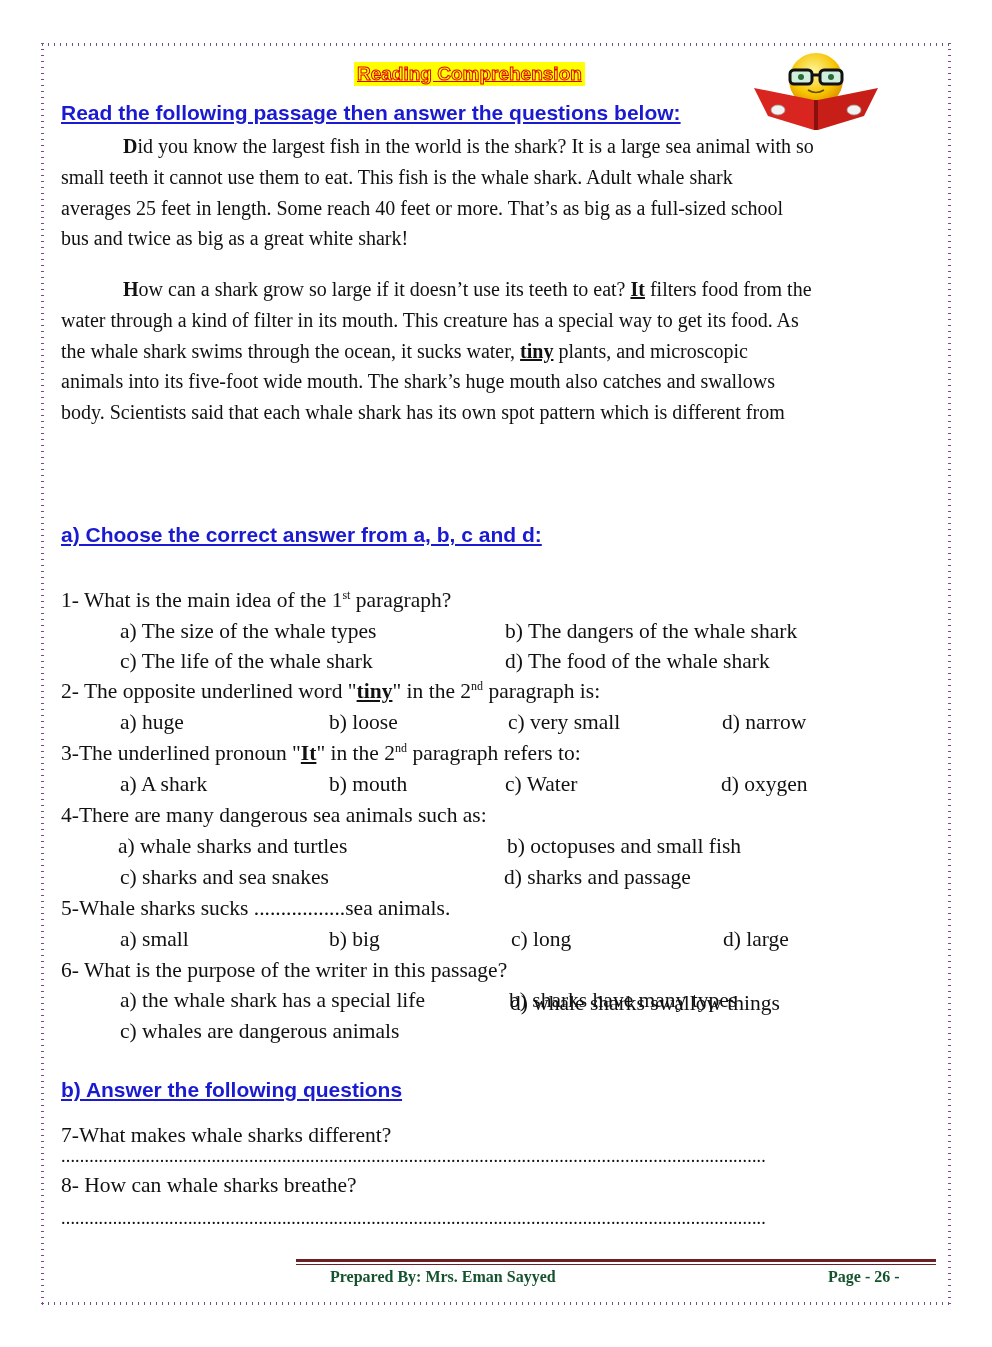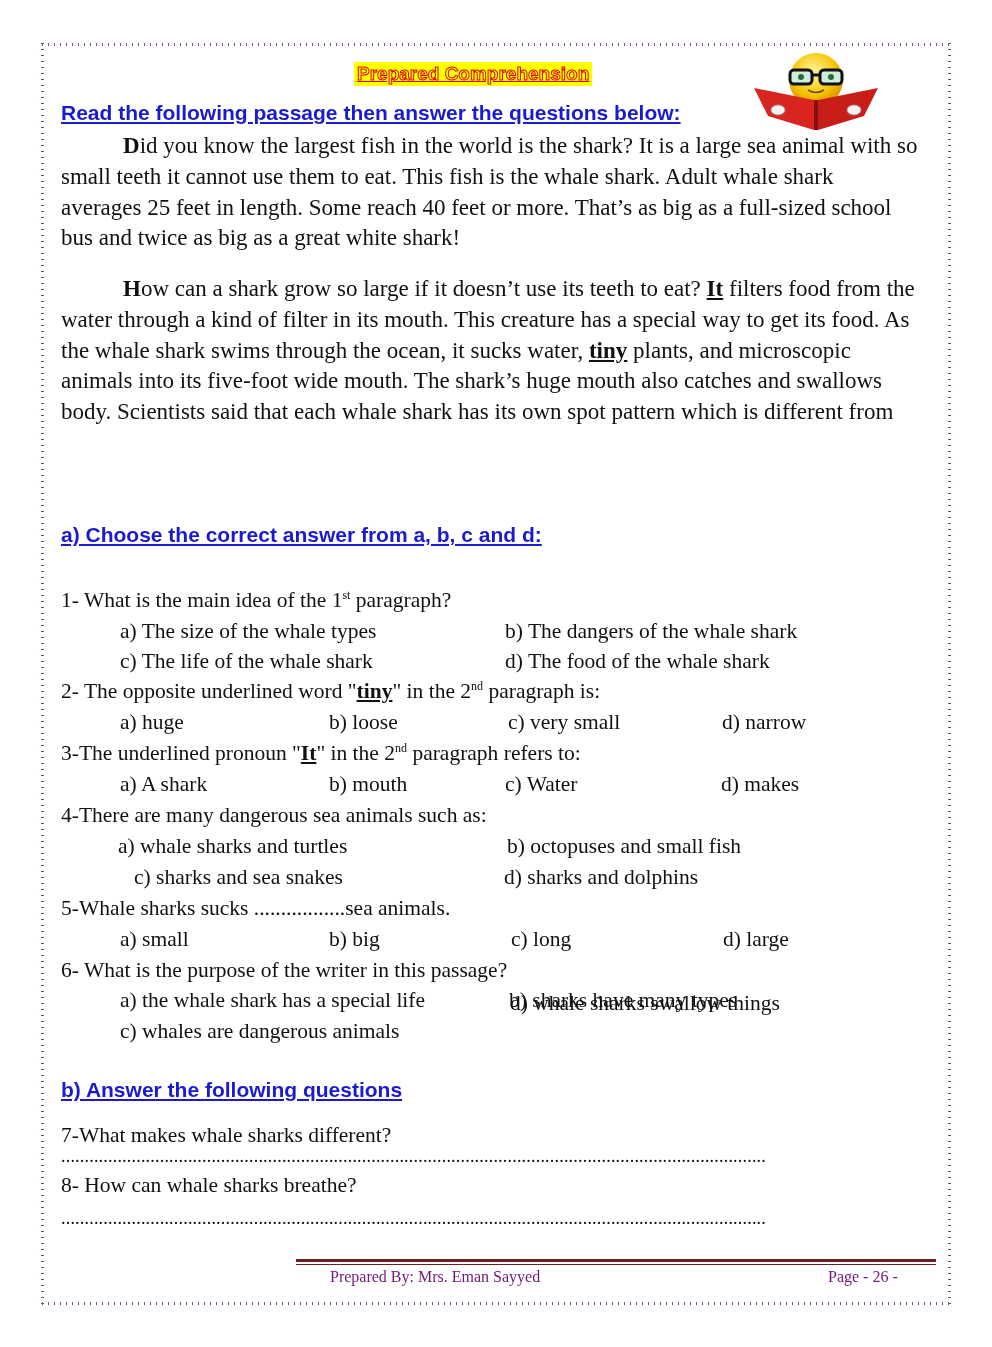--- a/index.html
+++ b/index.html
@@ -15,44 +15,44 @@
 
   .title { position: absolute; top: 62px; left: 354px; background: #ffff00; padding: 0 3px;
     font-family: "Liberation Sans", sans-serif; font-weight: bold; font-size: 19px; line-height: 24px;
     color: #ffff00; -webkit-text-stroke: 1px #e00000; text-decoration: underline; text-decoration-color: #e00000; }
 
   .mascot { position: absolute; top: 50px; left: 746px; width: 140px; height: 80px; }
 
   .heading { position: absolute; left: 61px; font-family: "Liberation Sans", sans-serif; font-weight: bold;
     font-size: 21px; color: #1a1ad0; text-decoration: underline; white-space: nowrap; }
 
-  .para { position: absolute; left: 61px; width: 875px; font-size: 23px; line-height: 30.8px; margin: 0; }
+  .para { position: absolute; left: 61px; width: 875px; font-size: 20px; line-height: 30.8px; margin: 0; }
   .para .cap { font-weight: bold; }
   .indent { display: inline-block; width: 62px; }
   .ul-bold { font-weight: bold; text-decoration: underline; }
 
   .line { position: absolute; left: 61px; font-size: 21.5px; line-height: 30px; white-space: nowrap; }
   .opt { position: absolute; font-size: 21.5px; line-height: 30px; white-space: nowrap; }
   sup { font-size: 12px; line-height: 0; }
 
   .dots { position: absolute; left: 61px; font-size: 18px; line-height: 20px; white-space: nowrap; overflow: hidden; letter-spacing: 0.2px; }
 
   .footer-rule { position: absolute; left: 296px; top: 1259px; width: 640px; height: 6px;
     border-top: 3px solid #6b2024; border-bottom: 1px solid #6b2024; box-sizing: border-box; }
-  .footer-text { position: absolute; top: 1268px; font-family: "Liberation Serif", serif; font-size: 16px; color: #701a75; }
+  .footer-text { position: absolute; top: 1268px; font-family: "Liberation Serif", serif; font-size: 16px; color: #14532d; font-weight: bold; }
 </style>
 </head>
 <body>
 
 <div class="border-top"></div>
 <div class="border-bottom"></div>
 <div class="border-left"></div>
 <div class="border-right"></div>
 
-<div class="title">Prepared Comprehension</div>
+<div class="title">Reading Comprehension</div>
 
 <svg class="mascot" viewBox="0 0 140 80">
   <defs>
     <radialGradient id="face" cx="45%" cy="35%" r="60%">
       <stop offset="0%" stop-color="#fff6a0"></stop>
       <stop offset="70%" stop-color="#f6c400"></stop>
       <stop offset="100%" stop-color="#e09a00"></stop>
     </radialGradient>
   </defs>
   <circle cx="70" cy="30" r="27" fill="url(#face)"></circle>
@@ -97,27 +97,27 @@
 <div class="line" style="top:676px;"><span>2- The opposite underlined word "</span><span class="ul-bold">tiny</span><span>" in the 2</span><sup>nd</sup><span> paragraph is:</span></div>
 <div class="opt" style="top:707px; left:120px;">a) huge</div>
 <div class="opt" style="top:707px; left:329px;">b) loose</div>
 <div class="opt" style="top:707px; left:508px;">c) very small</div>
 <div class="opt" style="top:707px; left:722px;">d) narrow</div>
 
 <div class="line" style="top:738px;"><span>3-The underlined pronoun "</span><span class="ul-bold">It</span><span>" in the 2</span><sup>nd</sup><span> paragraph refers to:</span></div>
 <div class="opt" style="top:769px; left:120px;">a) A shark</div>
 <div class="opt" style="top:769px; left:329px;">b) mouth</div>
 <div class="opt" style="top:769px; left:505px;">c) Water</div>
-<div class="opt" style="top:769px; left:721px;">d) makes</div>
+<div class="opt" style="top:769px; left:721px;">d) oxygen</div>
 
 <div class="line" style="top:800px;">4-There are many dangerous sea animals such as:</div>
 <div class="opt" style="top:831px; left:118px;">a) whale sharks and turtles</div>
 <div class="opt" style="top:831px; left:507px;">b) octopuses and small fish</div>
-<div class="opt" style="top:862px; left:134px;text-align:right;">c) sharks and sea snakes</div>
-<div class="opt" style="top:862px; left:504px;">d) sharks and dolphins</div>
+<div class="opt" style="top:862px; left:120px;text-align:right;">c) sharks and sea snakes</div>
+<div class="opt" style="top:862px; left:504px;">d) sharks and passage</div>
 
 <div class="line" style="top:893px;">5-Whale sharks sucks .................sea animals.</div>
 <div class="opt" style="top:924px; left:120px;">a) small</div>
 <div class="opt" style="top:924px; left:329px;">b) big</div>
 <div class="opt" style="top:924px; left:511px;">c) long</div>
 <div class="opt" style="top:924px; left:723px;">d) large</div>
 
 <div class="line" style="top:955px;">6- What is the purpose of the writer in this passage?</div>
 <div class="opt" style="top:985px; left:120px;">a) the whale shark has a special life</div>
 <div class="opt" style="top:985px; left:509px;">b) sharks have many types</div>

